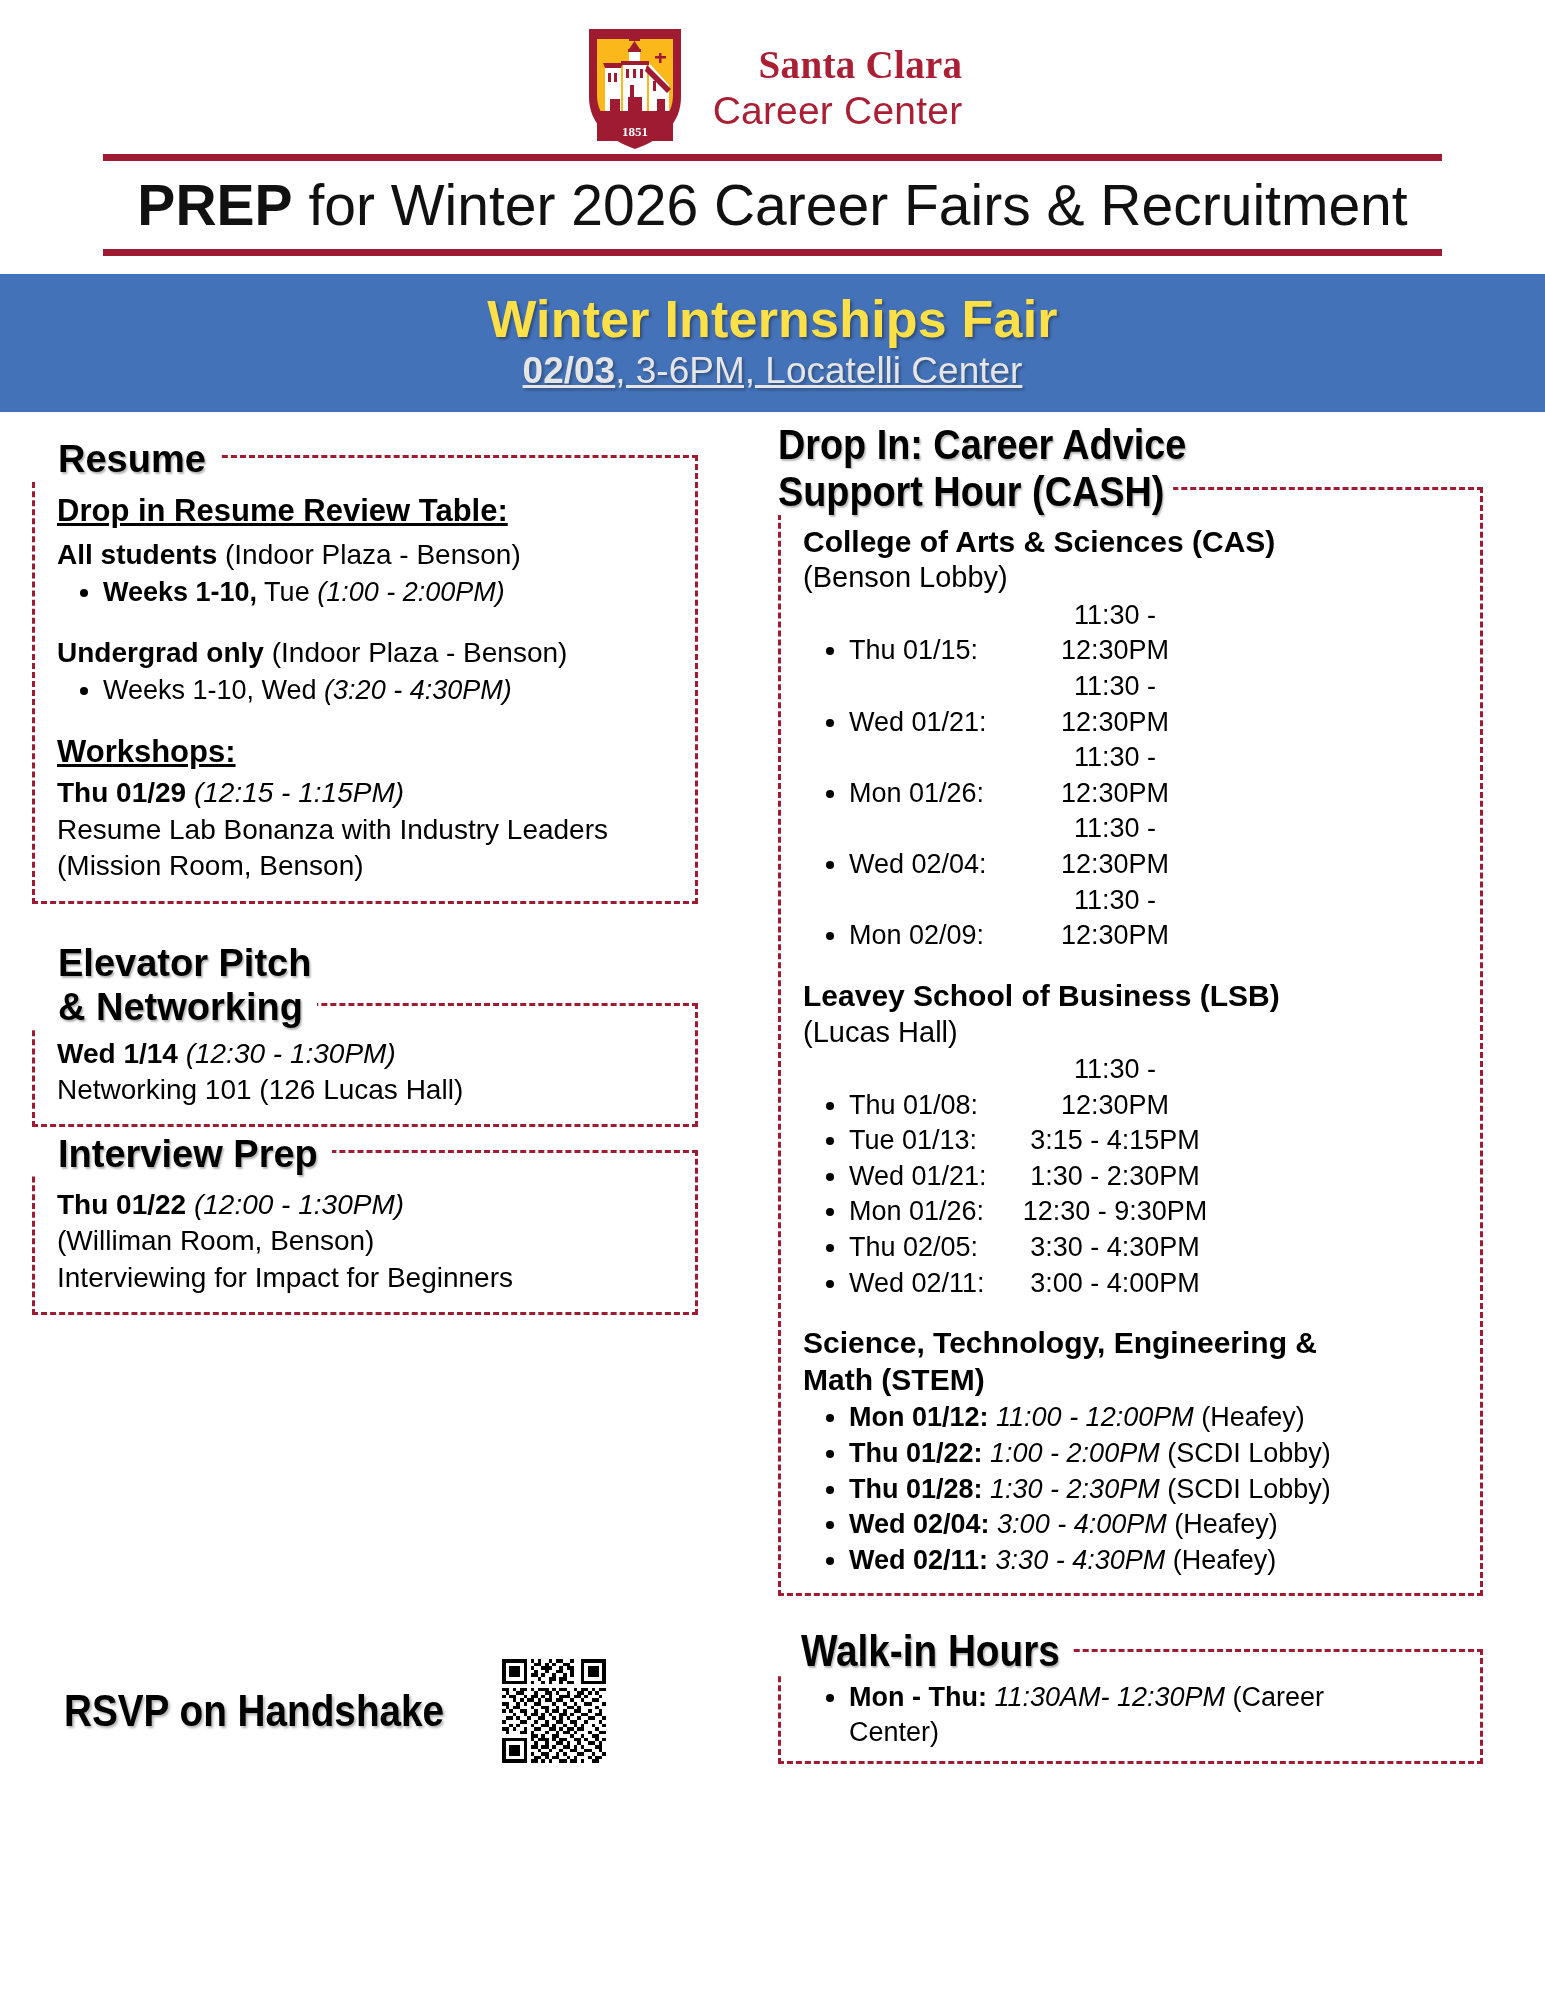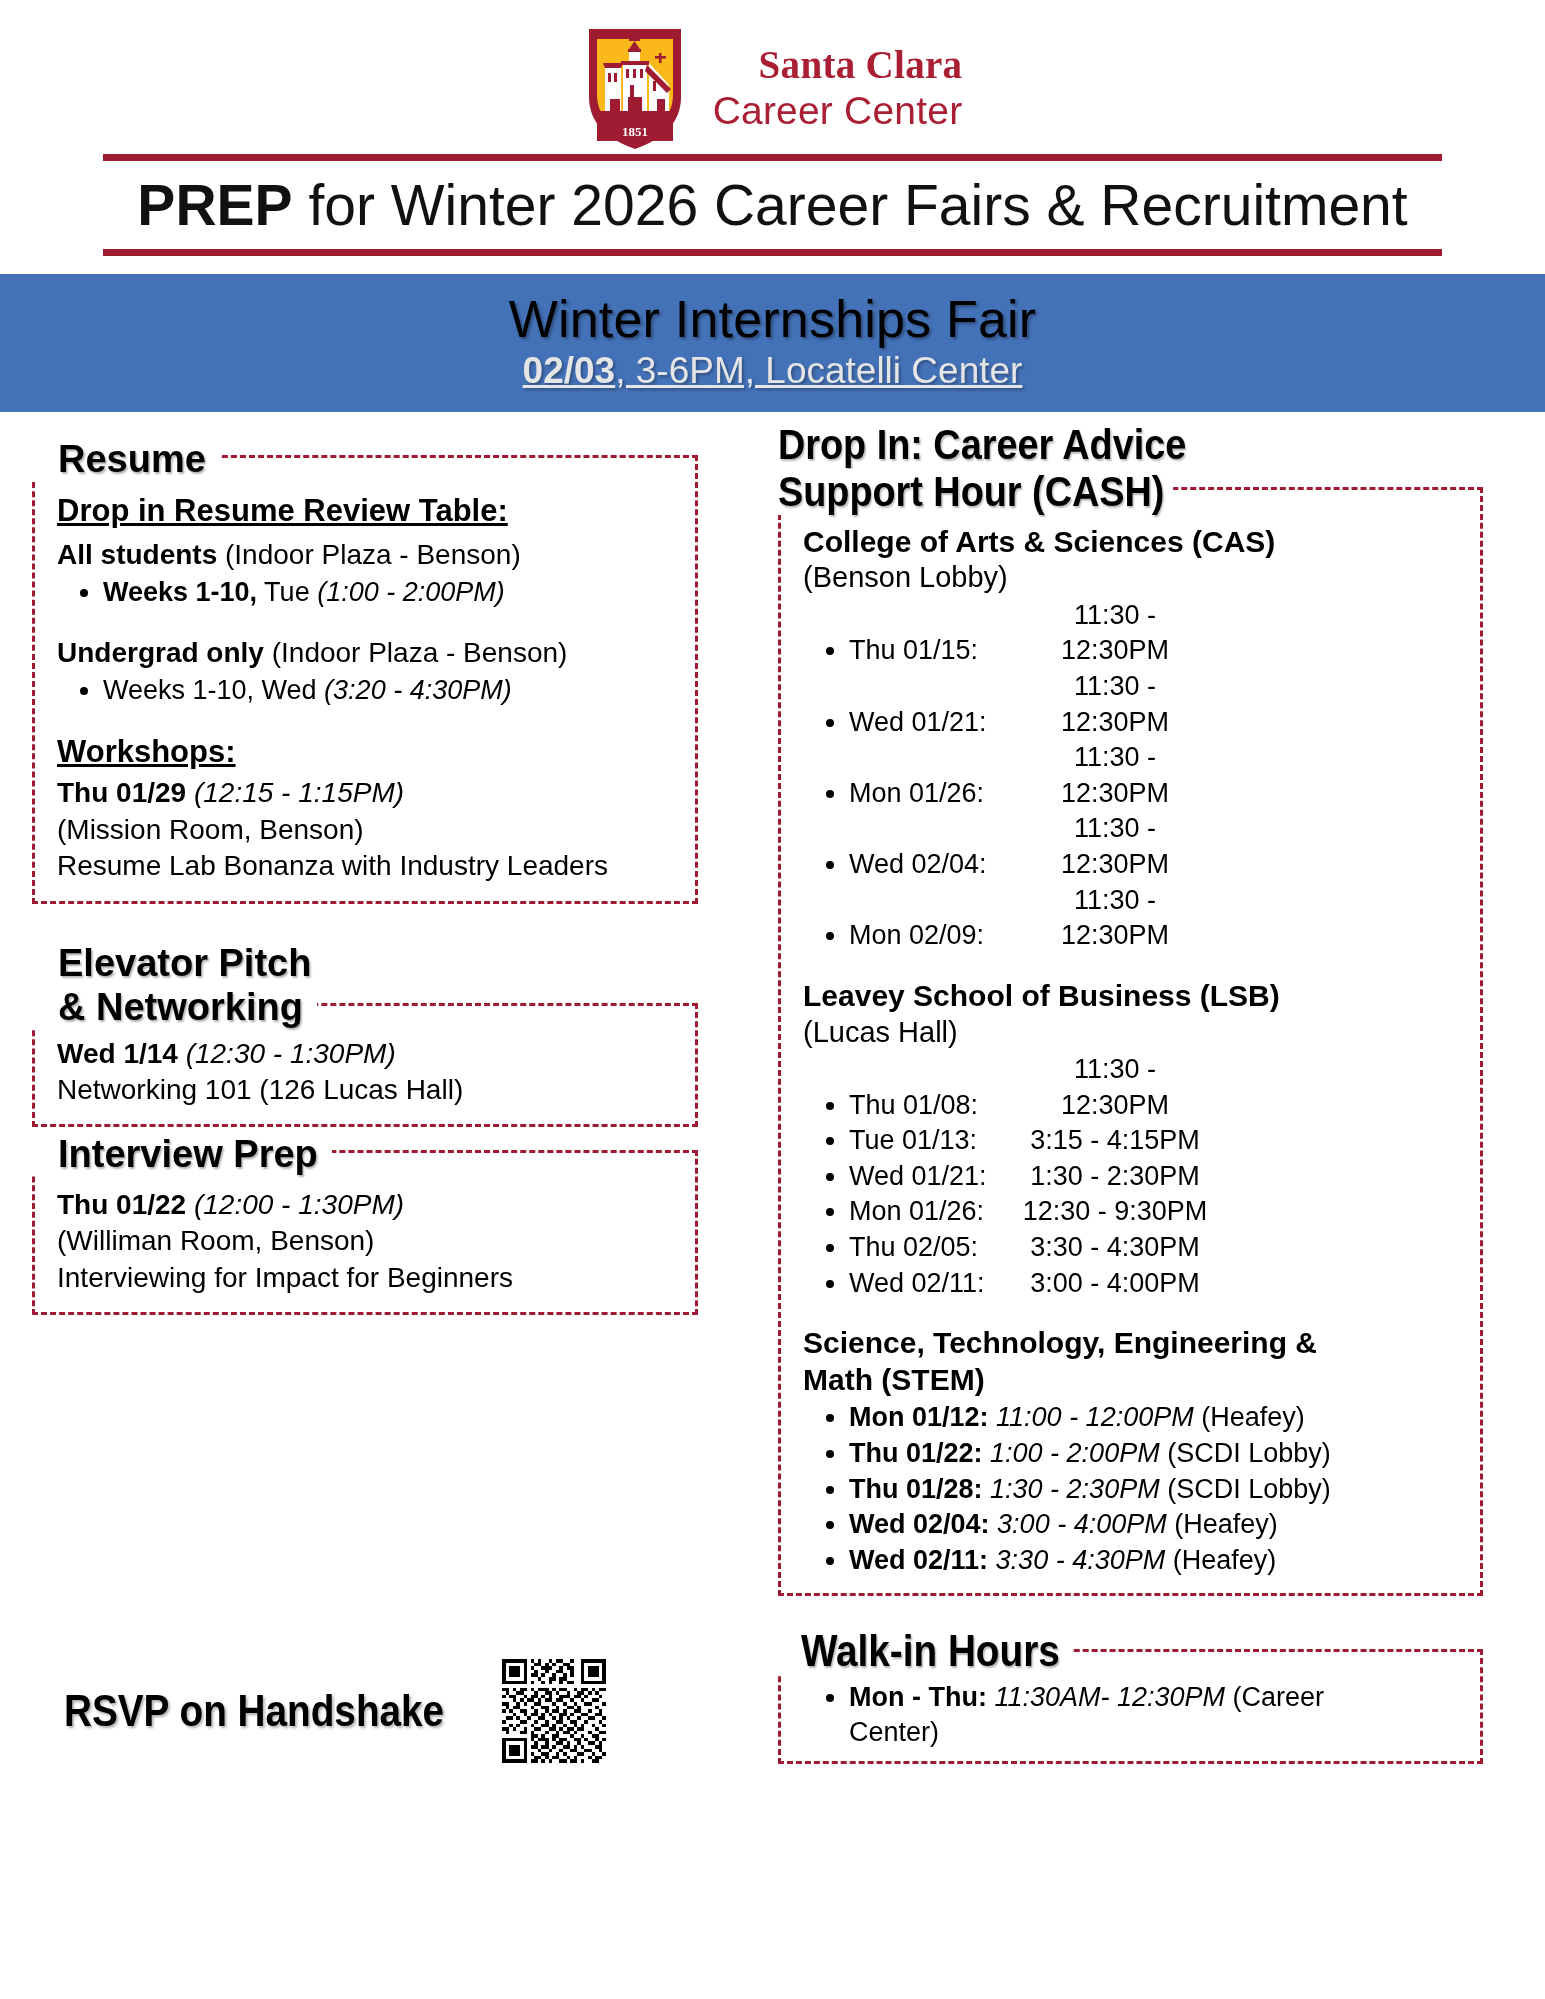--- a/index.html
+++ b/index.html
@@ -52,21 +52,21 @@
   
   .banner{
     background:#4472B8;
     width:1545px;
     padding:16px 0 20px 0;
     text-align:center;
     box-sizing:border-box;
     margin-top:18px;
   }
   .banner-h{
-    color:#000000;font-weight:normal;font-size:52px;letter-spacing:.2px;
+    color:#fde047;font-weight:bold;font-size:52px;letter-spacing:.2px;
     text-shadow:2px 2px 3px rgba(0,0,0,.35);
     line-height:1.12;
   }
   .banner-s{
     color:#e5e5e5;font-size:37px;margin-top:2px;
     text-shadow:2px 2px 3px rgba(0,0,0,.30);
     line-height:1.15;
     text-decoration:underline;
   }
   .banner-s .b{font-weight:bold;}
@@ -212,22 +212,22 @@
               <span class="b">Undergrad only</span><span> (Indoor Plaza - Benson)</span>
             </p>
             <ul class="tight">
               <li><span>Weeks 1-10, Wed </span><span class="i">(3:20 - 4:30PM)</span></li>
             </ul>
             <div class="gap"></div>
             <p class="ul-head">Workshops:</p>
             <p class="t21" style="margin-top:4px;">
               <span class="b">Thu 01/29</span><span class="i"> (12:15 - 1:15PM)</span>
             </p>
+            <p class="t21">Resume Lab Bonanza with Industry Leaders</p>
             <p class="t21">(Mission Room, Benson)</p>
-            <p class="t21">Resume Lab Bonanza with Industry Leaders</p>
           </div>
         </div>
       </div>
 
       <div class="sec" style="margin-top:38px;">
         <div class="sec-head" style="display:block;">
           <div class="htxt" style="display:inline-block;">Elevator Pitch</div>
           <div style="height:2px;"></div>
           <div class="htxt" style="display:inline-block;">&amp; Networking</div>
         </div>

